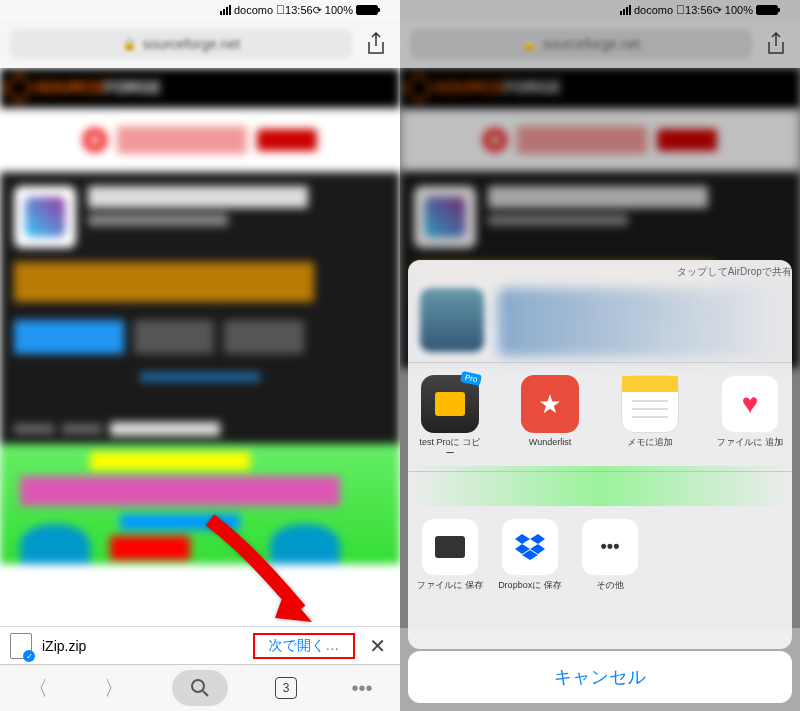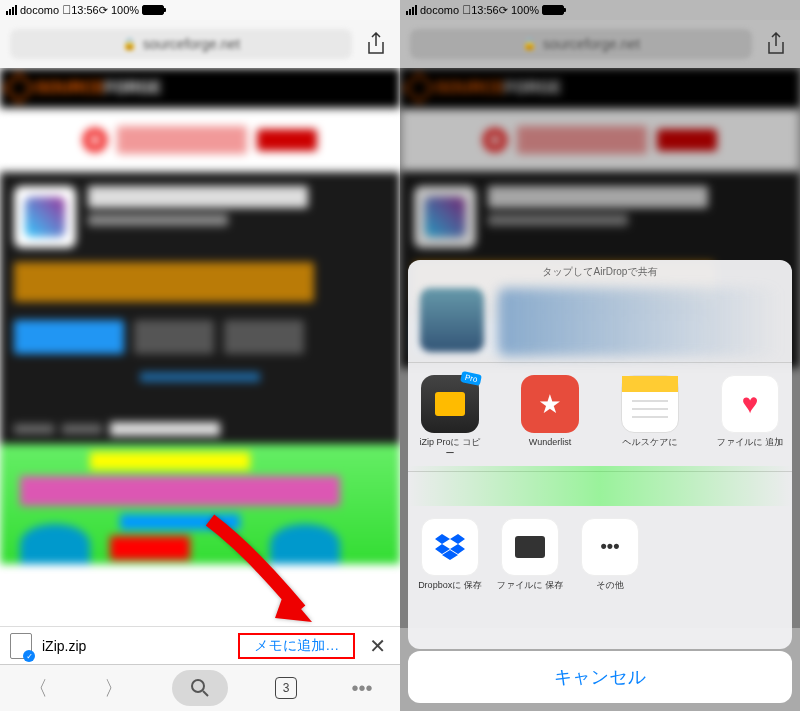--- a/index.html
+++ b/index.html
@@ -2,21 +2,21 @@
 <html><head>
   <meta charset="utf-8">
   <style>
     * { margin: 0; padding: 0; box-sizing: border-box; }
     body { font-family: -apple-system, "Helvetica Neue", sans-serif; background: #fff; }
     .container { display: flex; width: 800px; height: 711px; }
     .phone { width: 400px; height: 711px; position: relative; background: #fff; overflow: hidden; }
     .phone.right { background: #aaa; }
     
     
-    .status-bar { height: 20px; background: #f8f8f8; display: flex; align-items: center; justify-content: flex-start; padding: 0 6px; font-size: 11px; font-weight: 500; }
+    .status-bar { height: 20px; background: #f8f8f8; display: flex; align-items: center; justify-content: flex-end; padding: 0 22px; font-size: 11px; font-weight: 500; }
     .phone.right .status-bar { background: #b8b8b8; }
     .status-left { display: flex; align-items: center; gap: 3px; }
     .status-right { display: flex; align-items: center; gap: 3px; }
     .signal-bars { display: flex; align-items: flex-end; gap: 1px; }
     .signal-bars span { width: 2px; background: #000; }
     .signal-bars span:nth-child(1){height:4px} .signal-bars span:nth-child(2){height:6px} .signal-bars span:nth-child(3){height:8px} .signal-bars span:nth-child(4){height:10px}
     .wifi { font-size: 12px; }
     .battery { width: 22px; height: 10px; border: 1px solid #000; border-radius: 2px; position: relative; }
     .battery::after { content:''; position:absolute; right:-3px; top:2px; width:2px; height:4px; background:#000; border-radius:0 1px 1px 0; }
     .battery-fill { width: 100%; height: 100%; background: #000; }
@@ -84,21 +84,21 @@
     
     .arrow { position: absolute; top: 510px; left: 190px; z-index: 5; }
     .arrow svg { filter: drop-shadow(0 0 2px rgba(0,0,0,.3)); }
     
     
     .dim-overlay { position: absolute; top: 0; left: 0; right: 0; bottom: 0; background: rgba(0,0,0,.25); }
     
     
     .share-sheet { position: absolute; bottom: 0; left: 8px; right: 8px; top: 260px; display: flex; flex-direction: column; z-index: 10; }
     .sheet-panel { background: rgba(240,240,242,.96); border-radius: 12px; flex: 1; display: flex; flex-direction: column; overflow: hidden; }
-    .airdrop-label { text-align: center; font-size: 10px; color: #666; padding: 5px 0 3px; }
+    .airdrop-label { text-align: right; font-size: 10px; color: #666; padding: 5px 0 3px; }
     .airdrop-row { height: 80px; padding: 6px 12px; display: flex; gap: 14px; }
     .airdrop-item { width: 64px; height: 64px; background: linear-gradient(#69a, #357); border-radius: 10px; filter: blur(3px); }
     .airdrop-blur { flex: 1; background: linear-gradient(90deg, #8ac, transparent); filter: blur(6px); border-radius: 8px; }
     .divider { height: 1px; background: #ccc; }
     .app-row { display: flex; padding: 12px 8px; gap: 8px; justify-content: space-between; }
     .app-item { width: 68px; display: flex; flex-direction: column; align-items: center; gap: 4px; }
     .app-icon { width: 58px; height: 58px; border-radius: 13px; display: flex; align-items: center; justify-content: center; font-size: 26px; color: #fff; position: relative; }
     .app-label { font-size: 9px; color: #333; text-align: center; line-height: 1.2; }
     .izip { background: linear-gradient(#444,#222); }
     .izip::before { content:''; width:30px; height:24px; background:#fb0; border-radius:3px; }
@@ -210,21 +210,21 @@
       </svg>
     </div>
 
     <div class="download-bar">
       <div class="file-icon">
           <span class="file-check">✓</span>
         </div>
       <span>iZip.zip</span>
       <div class="spacer"></div>
       <div class="highlight-box">
-        <span class="open-btn">メモに追加…</span>
+        <span class="open-btn">次で開く…</span>
       </div>
       <span class="close-x">✕</span>
     </div>
 
     <div class="toolbar">
       <div class="tool-btn">〈</div>
       <div class="tool-btn">〉</div>
       <div class="tool-btn active">
         <svg width="20" height="20" viewBox="0 0 20 20" fill="none" stroke="#555" stroke-width="2">
             <circle cx="8" cy="8" r="6"></circle>
@@ -310,55 +310,55 @@
         <div class="airdrop-row">
           <div class="airdrop-item"></div>
           <div class="airdrop-blur"></div>
         </div>
         <div class="divider"></div>
         <div class="app-row">
           <div class="app-item">
             <div class="app-icon izip">
                 <span class="izip-badge">Pro</span>
               </div>
-            <div class="app-label">iZip Proに
+            <div class="app-label">test Proに
 コピー</div>
           </div>
           <div class="app-item">
             <div class="app-icon wunder">★</div>
             <div class="app-label">Wunderlist</div>
           </div>
           <div class="app-item">
             <div class="app-icon memo"></div>
-            <div class="app-label">ヘルスケアに</div>
+            <div class="app-label">メモに追加</div>
           </div>
           <div class="app-item">
             <div class="app-icon health">♥</div>
             <div class="app-label">ファイルに
 追加</div>
           </div>
         </div>
         <div class="divider"></div>
         <div class="green-glow"></div>
         <div class="app-row" style="justify-content:flex-start; gap:12px;">
+          <div class="app-item">
+            <div class="app-icon files"></div>
+            <div class="app-label">ファイルに
+保存</div>
+          </div>
           <div class="app-item">
             <div class="app-icon dropbox">
               <svg width="30" height="26" viewBox="0 0 30 26" fill="#0061ff">
                   <path d="M7 0l8 5-8 5-7-5zM23 0l7 5-7 5-8-5zM0 15l7-5 8 5-8 5zM15 15l8-5 7 5-7 5zM7 21l8-5 8 5-8 5z"></path>
                 </svg>
             </div>
             <div class="app-label">Dropboxに
 保存</div>
           </div>
           <div class="app-item">
-            <div class="app-icon files"></div>
-            <div class="app-label">ファイルに
-保存</div>
-          </div>
-          <div class="app-item">
             <div class="app-icon more">•••</div>
             <div class="app-label">その他</div>
           </div>
         </div>
       </div>
       <div class="cancel-btn">キャンセル</div>
     </div>
   </div>
 
 </div>

